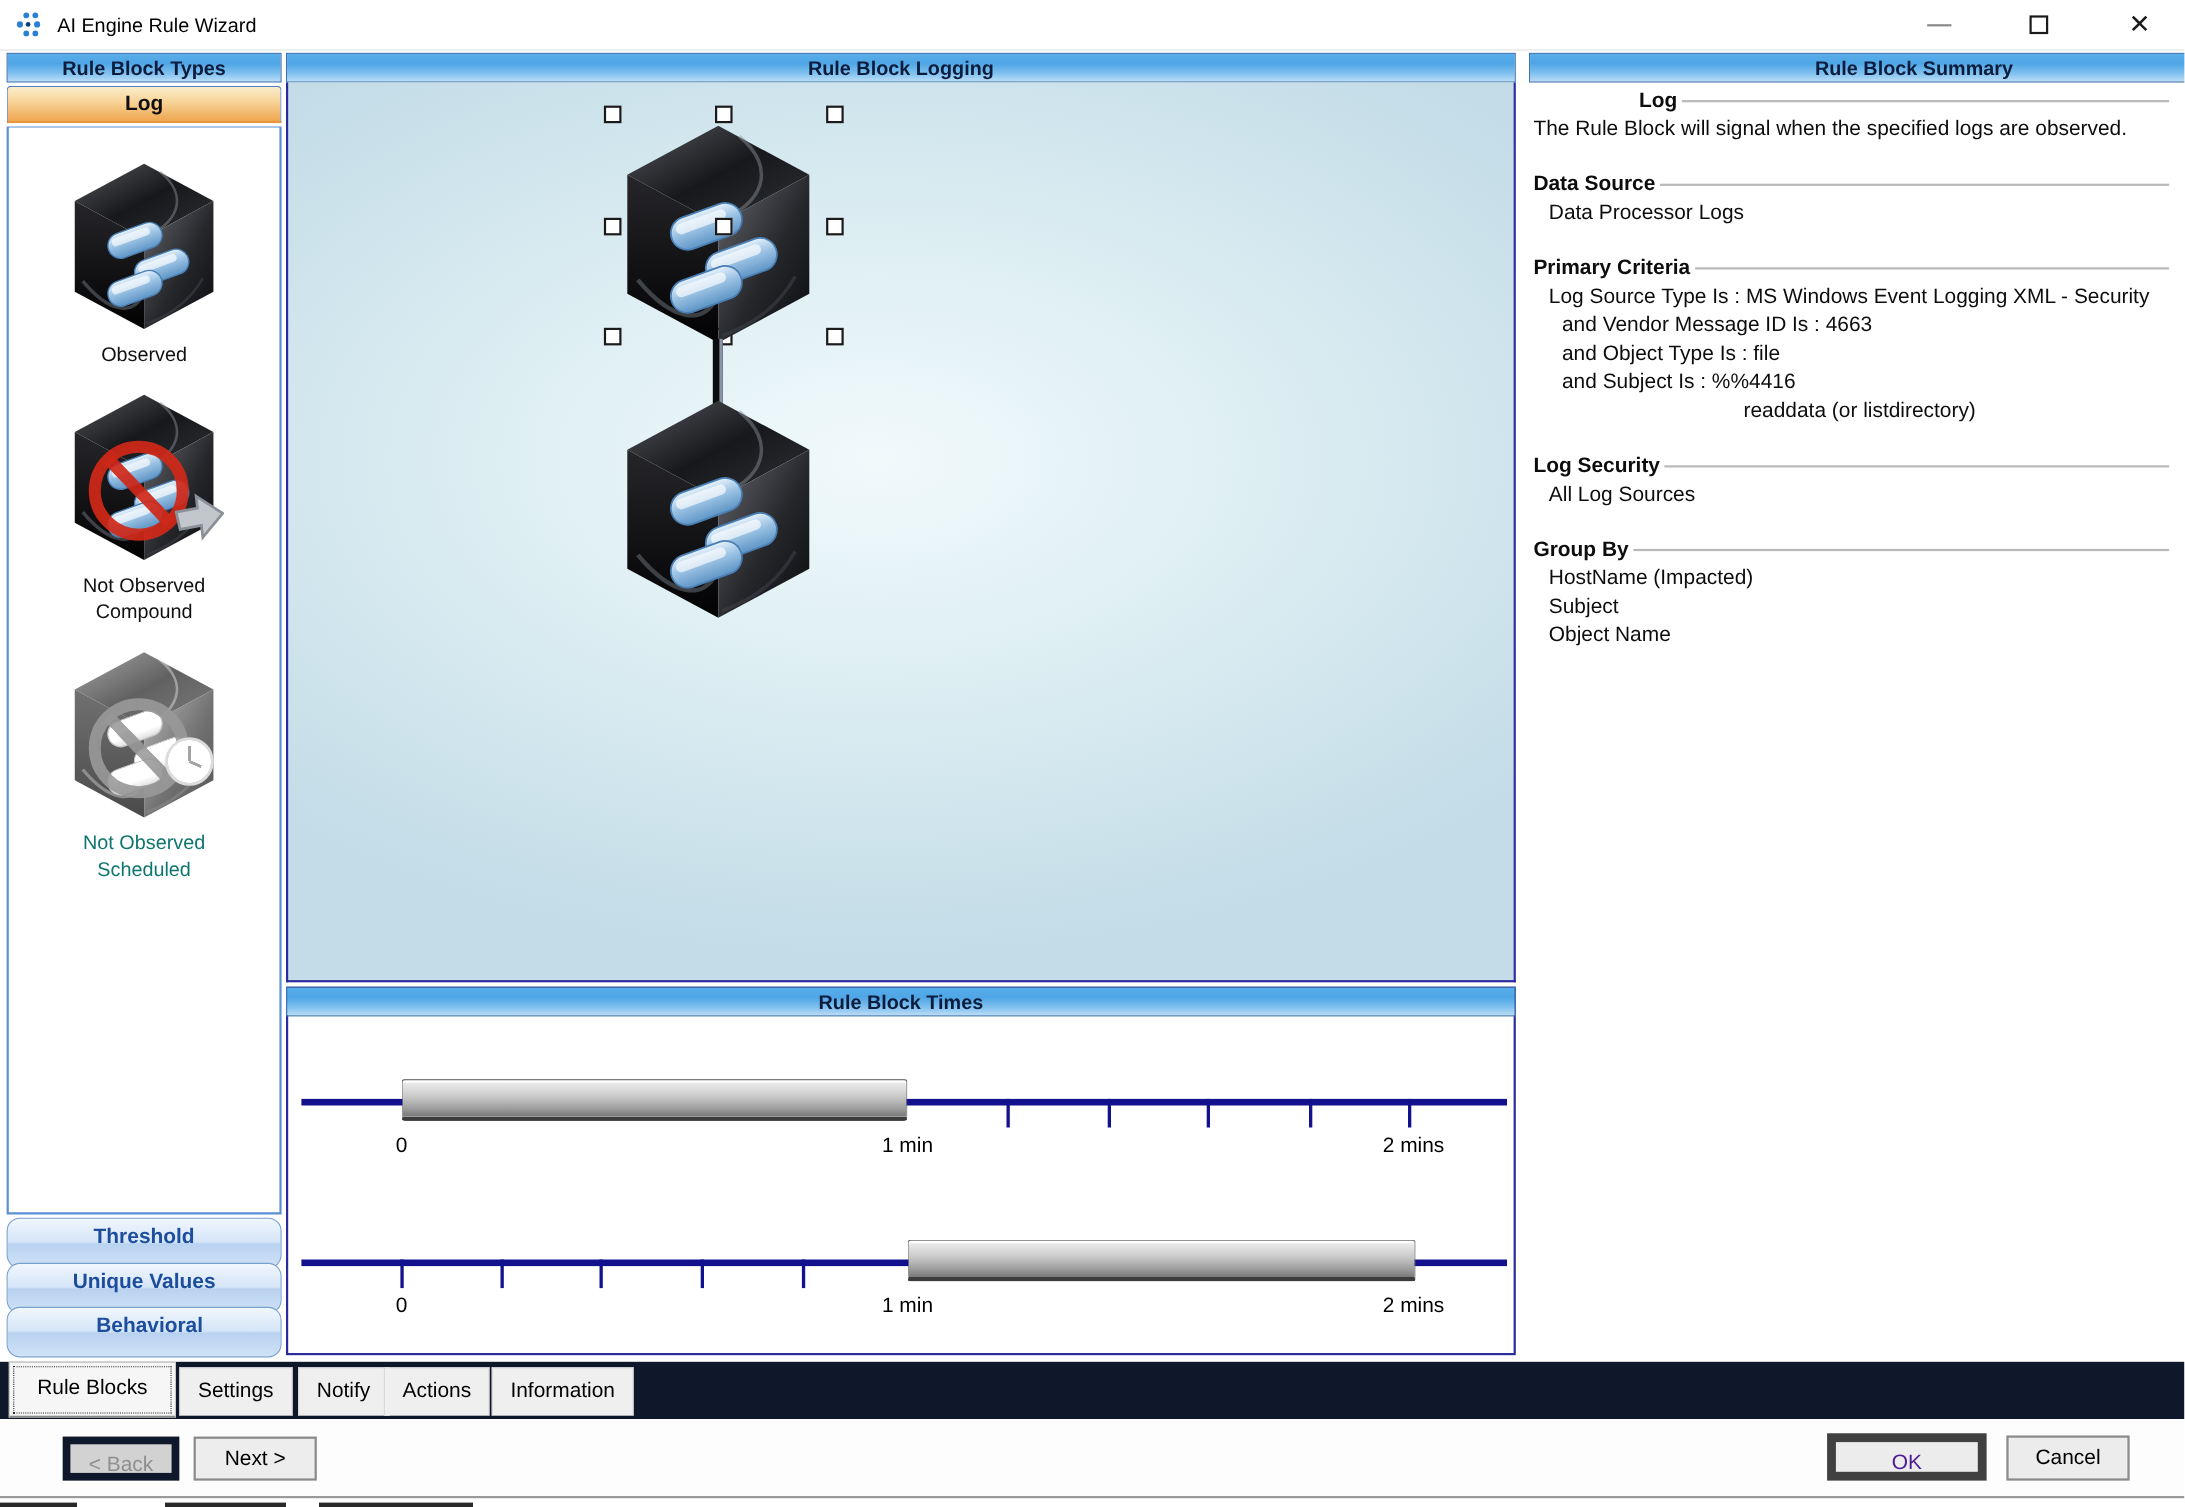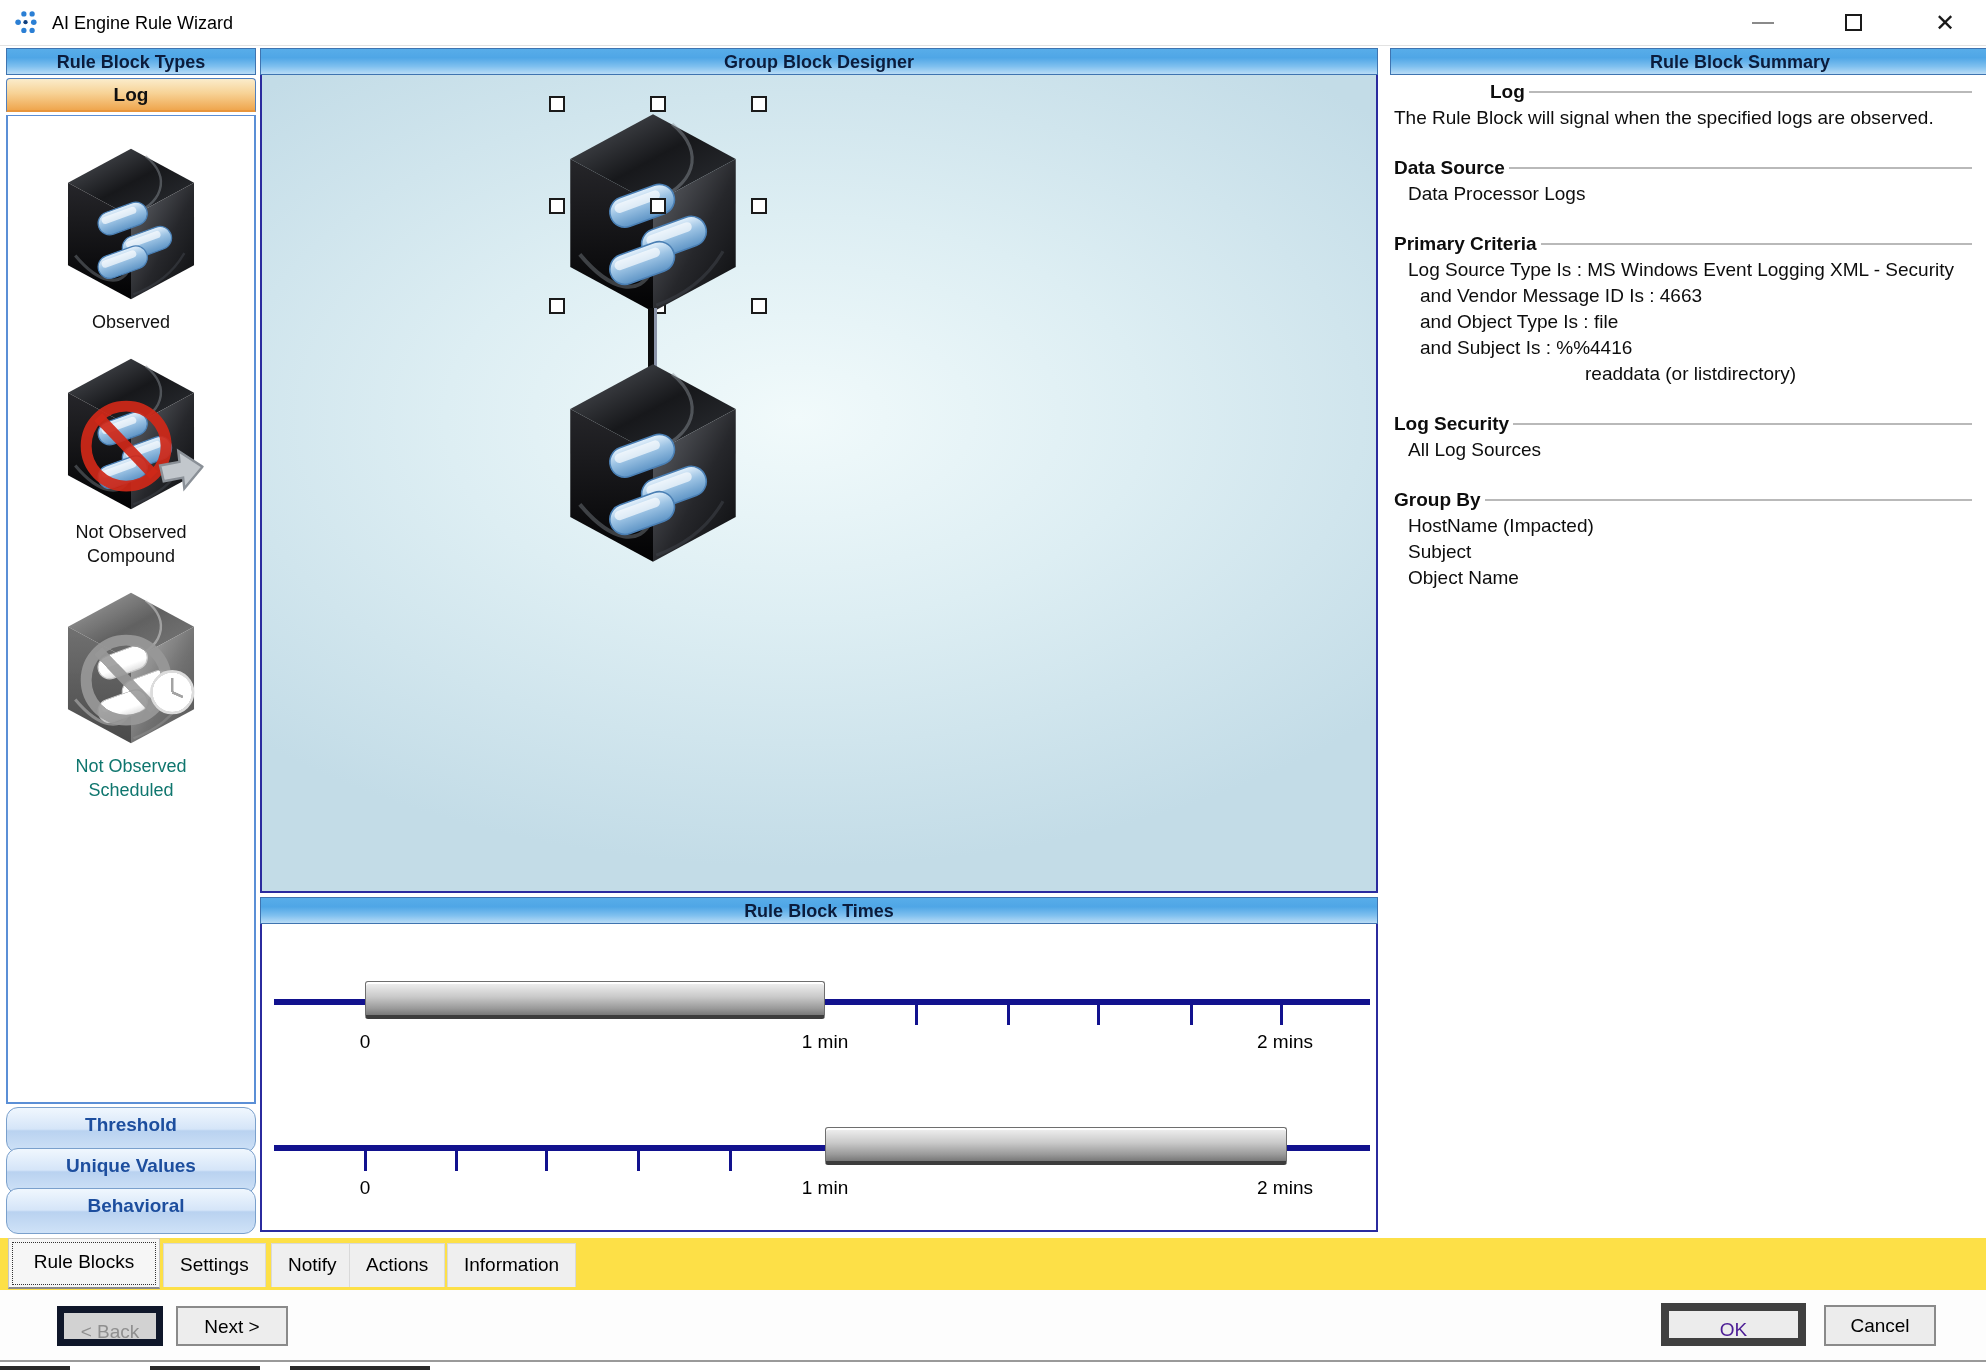--- a/index.html
+++ b/index.html
@@ -76,21 +76,21 @@
   .sum-desc { padding:0 6px 0 4px; }
   .sum-sec { margin-top:24px; }
   .sec-head-row { display:flex; align-items:center; }
   .sec-head { font-weight:bold; font-size:19px; white-space:nowrap; padding-left:4px; }
   .sec-line { padding-left:18px; }
   .crit-wrap { padding-left:4px; text-indent:14px; }
   .crit-sub { padding-left:30px; }
   .crit-deep { padding-left:195px; }
 
   
-  .tabstrip { position:absolute; left:0; top:1238px; width:1986px; height:52px; background:#fde047; }
+  .tabstrip { position:absolute; left:0; top:1238px; width:1986px; height:52px; background:#0f172a; }
   .tab { position:absolute; top:5px; height:44px; line-height:42px; text-align:center; font-size:19px;
          background:#efefef; border:1px solid #d9d9d9; border-bottom:none; cursor:pointer; padding:0 16px; }
   .tab.selected { top:0; height:51px; line-height:46px; background:#f6f6f6;
                   border:1px solid #c8c8c8; outline:1px dotted #333; outline-offset:-5px;
                   border-bottom:2px solid #8a8a8a; }
   .tab.x1 { left:8px; width:152px; } .tab.x2 { left:163px; } .tab.x3 { left:271px; }
   .tab.x4 { left:349px; } .tab.x5 { left:447px; }
 
   
   .btnbar { position:absolute; left:0; top:1290px; width:1986px; height:72px; background:#fdfdfd; }
@@ -213,21 +213,21 @@
         </svg>
         <div class="lp-label dim" style="width:180px">Not Observed Scheduled</div>
       </div>
     </div>
     <div class="lp-tab t1">Threshold</div>
     <div class="lp-tab t2">Unique Values</div>
     <div class="lp-tab t3">Behavioral</div>
   </div>
 
   <div class="designer">
-    <div class="hdr">Group Block Designer</div>
+    <div class="hdr">Rule Block Logging</div>
     <div class="canvas">
 
       <div class="handle" style="left:287px;top:21px"></div>
       <div class="handle" style="left:388px;top:21px"></div>
       <div class="handle" style="left:489px;top:21px"></div>
       <div class="handle" style="left:287px;top:123px"></div>
       <div class="handle" style="left:489px;top:123px"></div>
       <div class="handle" style="left:287px;top:223px"></div>
       <div class="handle" style="left:388px;top:223px"></div>
       <div class="handle" style="left:489px;top:223px"></div>

